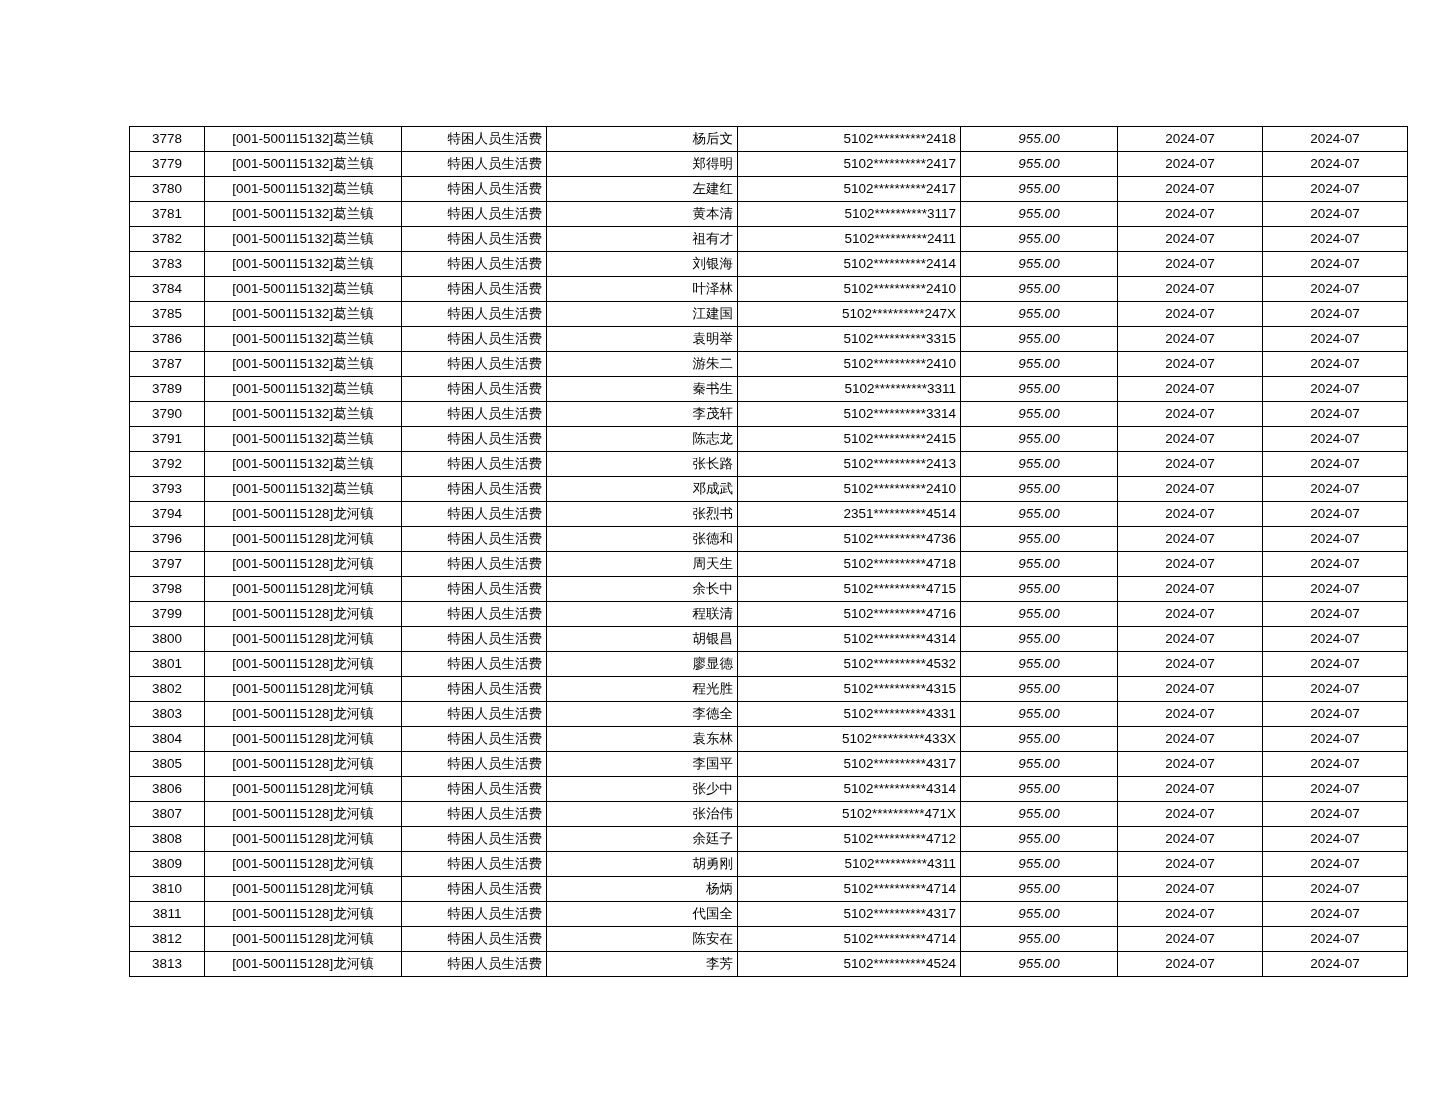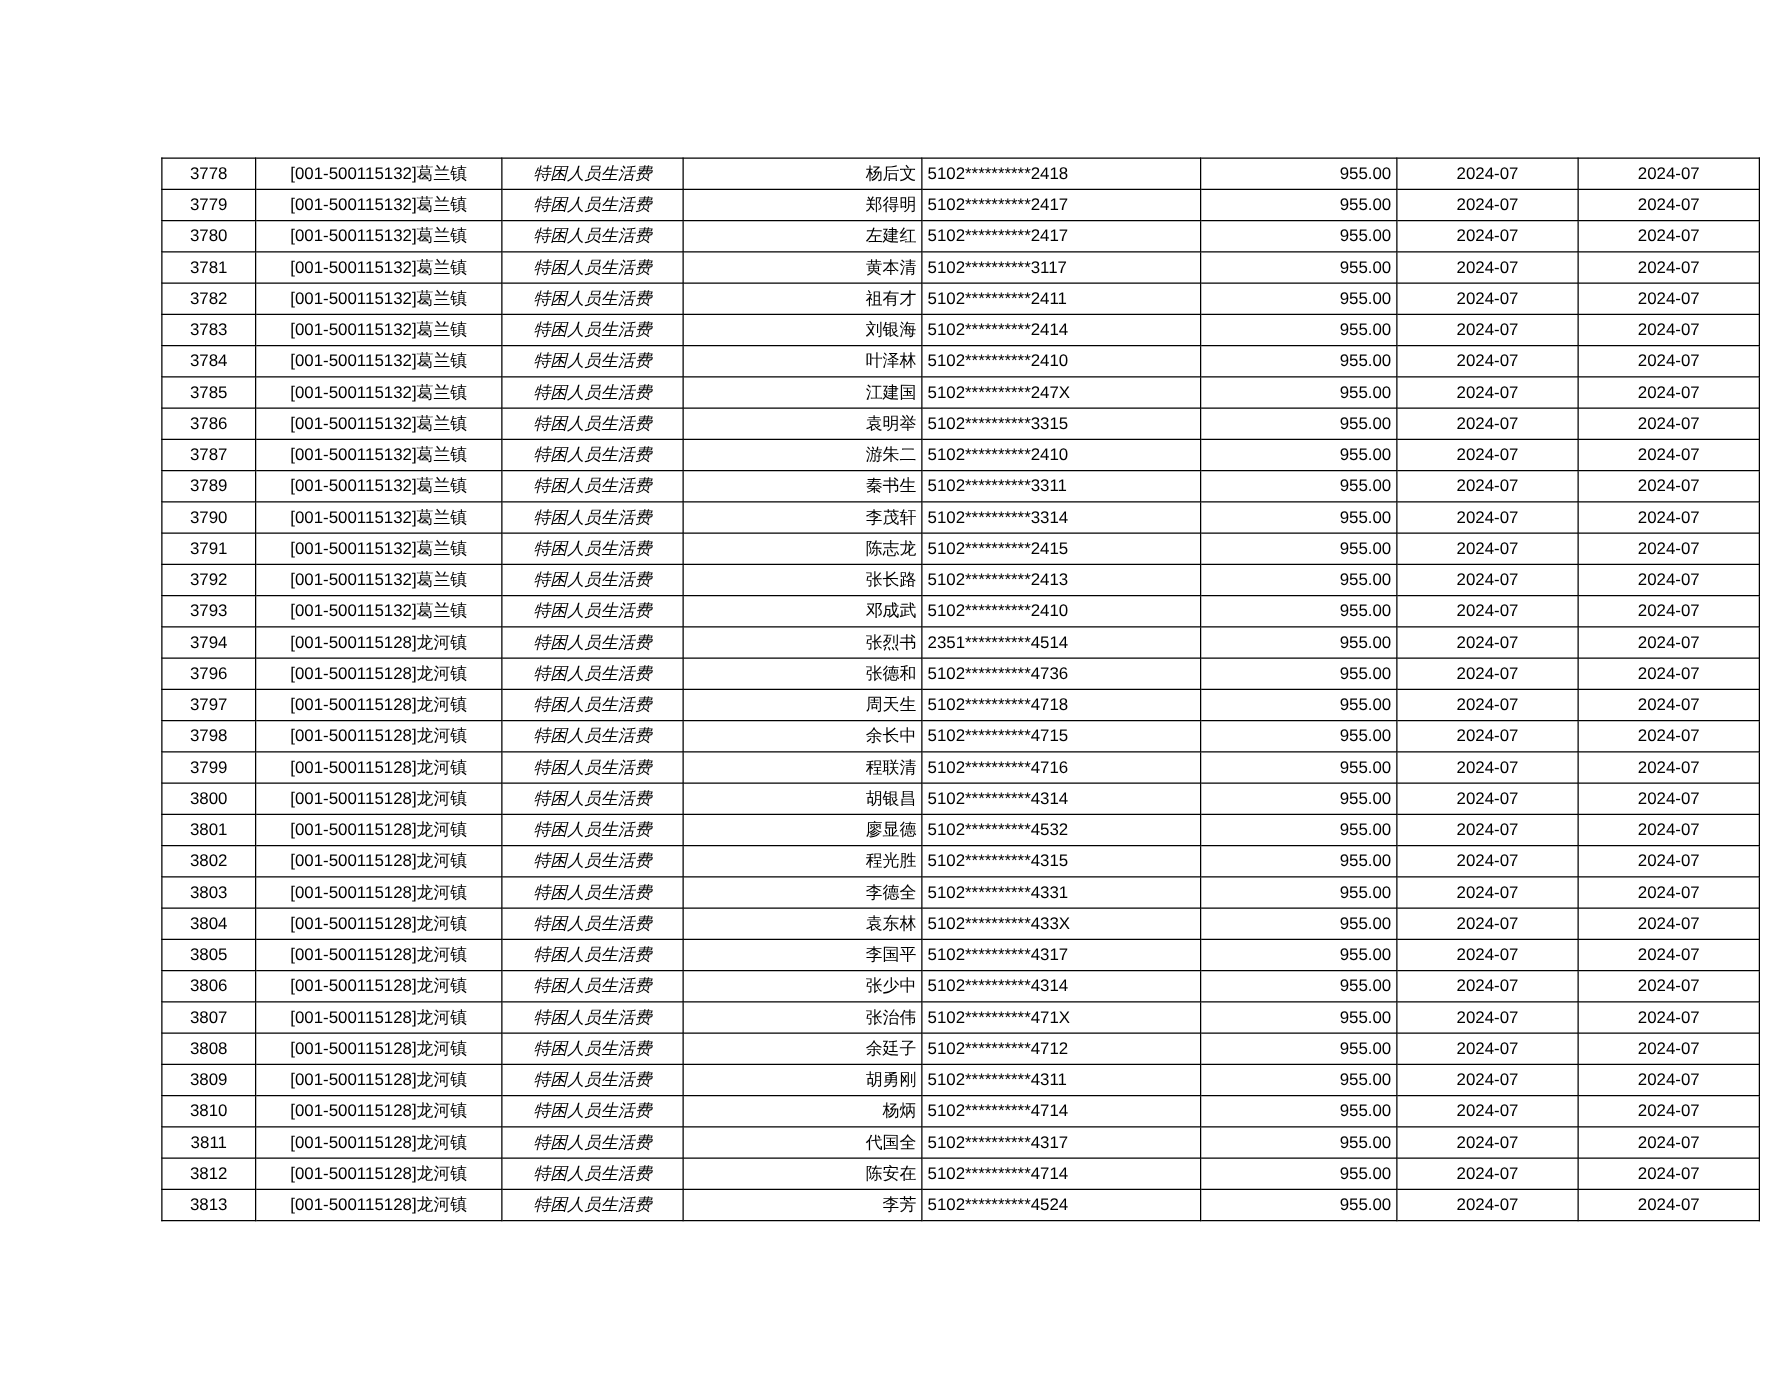--- a/index.html
+++ b/index.html
@@ -36,24 +36,24 @@
     border: 1px solid #000000;
     height: 24px;
     padding: 0 4px;
     font-size: 13.5px;
     line-height: 22px;
     white-space: nowrap;
     overflow: hidden;
   }
   .c-seq   { width: 66px;  text-align: center; }
   .c-town  { width: 188px; text-align: center; margin-top: 23px; }
-  .c-item  { width: 136px; text-align: center; font-style: italic; }
+  .c-item  { width: 136px; text-align: right; }
   .c-name  { width: 182px; text-align: right; }
-  .c-id    { width: 214px; text-align: left; }
-  .c-amt   { width: 148px; text-align: right; }
+  .c-id    { width: 214px; text-align: right; }
+  .c-amt   { width: 148px; text-align: center; font-style: italic; }
   .c-month { width: 136px; text-align: center; }
   .c-pay   { width: 136px; text-align: center; }
 </style>
 </head>
 <body>
 
 <div class="page">
   <div class="table-wrap">
     <table class="data-table">
       <tbody id="table-body">

